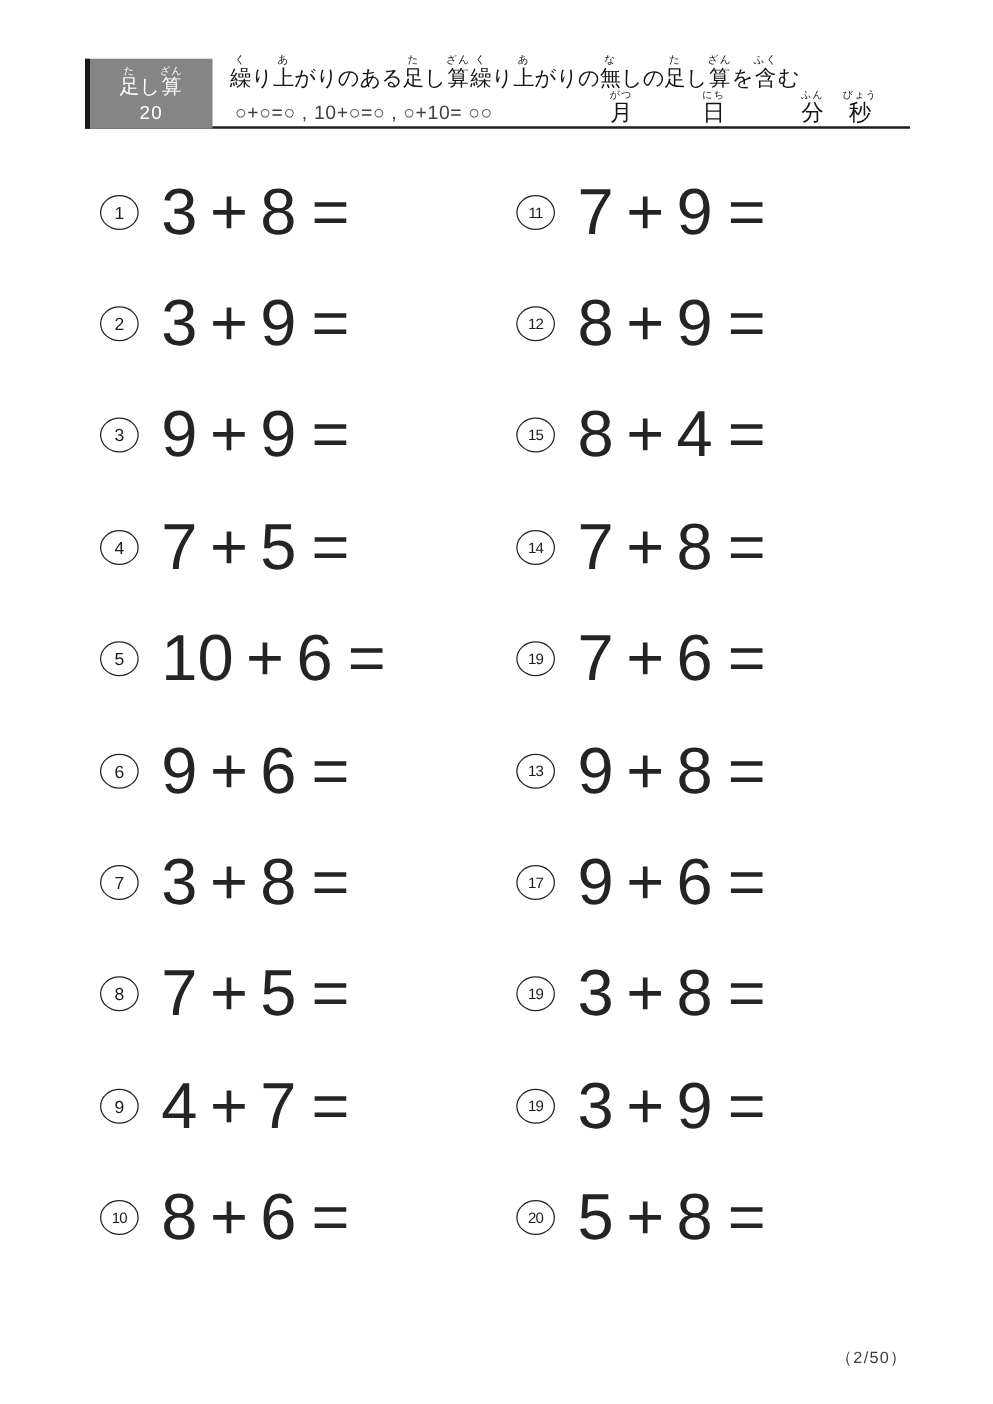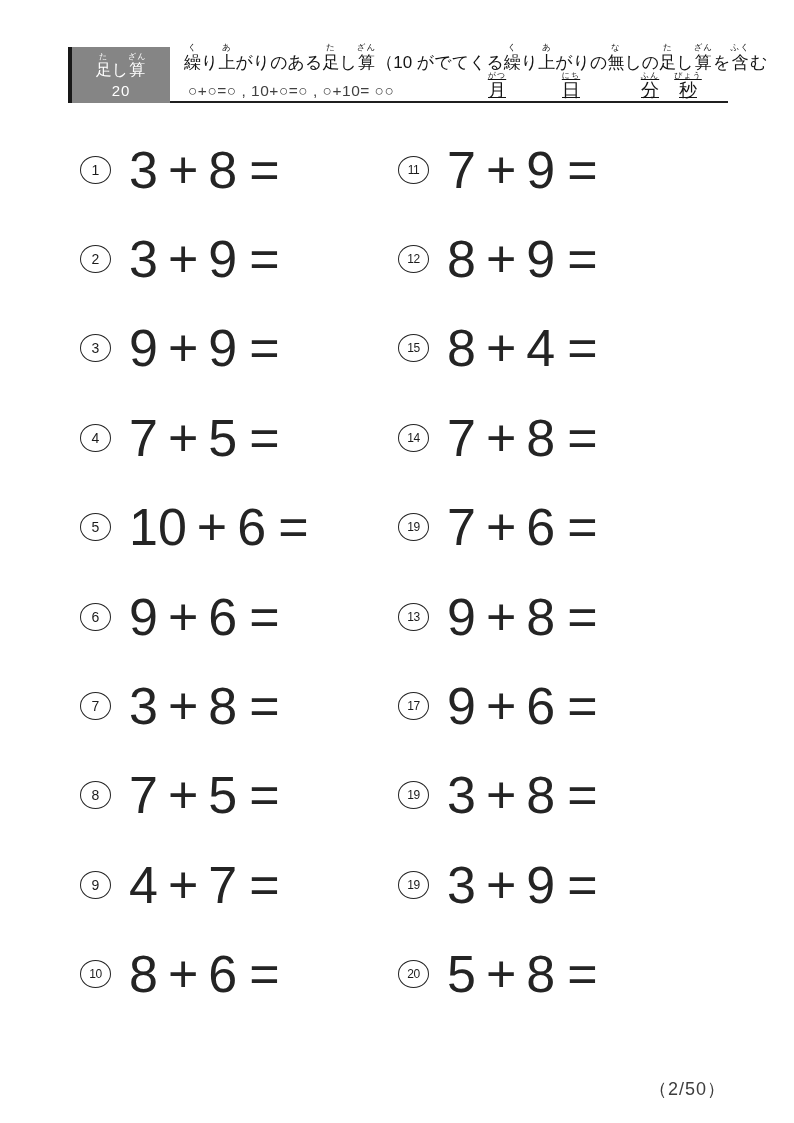--- a/index.html
+++ b/index.html
@@ -21,39 +21,39 @@
   .seg { display:inline-flex; flex-direction:column; align-items:center; vertical-align:bottom; }
   .seg .rt { font-size:8.5px; height:10px; line-height:10px; white-space:pre; letter-spacing:1px; }
   .seg .rb { font-size:17px; line-height:22px; white-space:pre; }
 
   .main-title { position:absolute; left:184px; top:42px; white-space:nowrap; color:#141414; }
 
   .pattern { position:absolute; left:188px; top:81px; font-size:15.5px; line-height:20px;
     color:#404040; letter-spacing:0.5px; white-space:pre; }
 
   .date-field { position:absolute; top:71px; transform:translateX(-50%);
-    display:inline-flex; flex-direction:column; align-items:center; color:#141414;text-decoration:underline; }
+    display:inline-flex; flex-direction:column; align-items:center; color:#141414; }
   .date-field .rt { font-size:8px; height:9px; line-height:9px; letter-spacing:1px; }
   .date-field .rb { font-size:18px; line-height:21px; }
 
   
   .col { position:absolute; top:125px; }
   .col-left  { left:80px;  }
-  .col-right { left:398px;text-align:right; }
+  .col-right { left:413px;text-align:right; }
   .prow { height:89.4px; display:flex; align-items:center; }
   .circle { width:31px; height:28px; border:1.6px solid #242424; border-radius:50%;
     display:flex; align-items:center; justify-content:center; flex:0 0 auto; margin-right:18px; }
   .cnum { font-size:14px; line-height:14px; color:#1c1c1c; }
   .circle.two .cnum { font-size:12px; letter-spacing:-0.5px; }
   .expr { display:flex; align-items:center; font-size:52px; line-height:1; color:#242424; white-space:nowrap; }
   .expr .op { margin:0 10px; }
   .expr .eq { margin-left:12px; }
 
   
-  .footer { position:absolute; right:68px; top:1077px; font-size:18px;
+  .footer { position:absolute; right:68px; top:1077px; font-size:13px;
     letter-spacing:1px; color:#3d3d3d; }
 </style>
 </head>
 <body>
 
 <div class="header-rule"></div>
 
 <div class="title-box">
   <span class="stripe"></span>
   <span class="box-title" id="box-title">
@@ -87,23 +87,20 @@
       <span class="rb">がりのある</span>
     </span><span class="seg">
       <span class="rt">た</span>
       <span class="rb">足</span>
     </span><span class="seg">
       <span class="rt"></span>
       <span class="rb">し</span>
     </span><span class="seg">
       <span class="rt">ざん</span>
       <span class="rb">算</span>
-    </span><span class="seg">
-      <span class="rt"></span>
-      <span class="rb">（10 がでてくる</span>
     </span><span class="seg">
       <span class="rt">く</span>
       <span class="rb">繰</span>
     </span><span class="seg">
       <span class="rt"></span>
       <span class="rb">り</span>
     </span><span class="seg">
       <span class="rt">あ</span>
       <span class="rb">上</span>
     </span><span class="seg">

